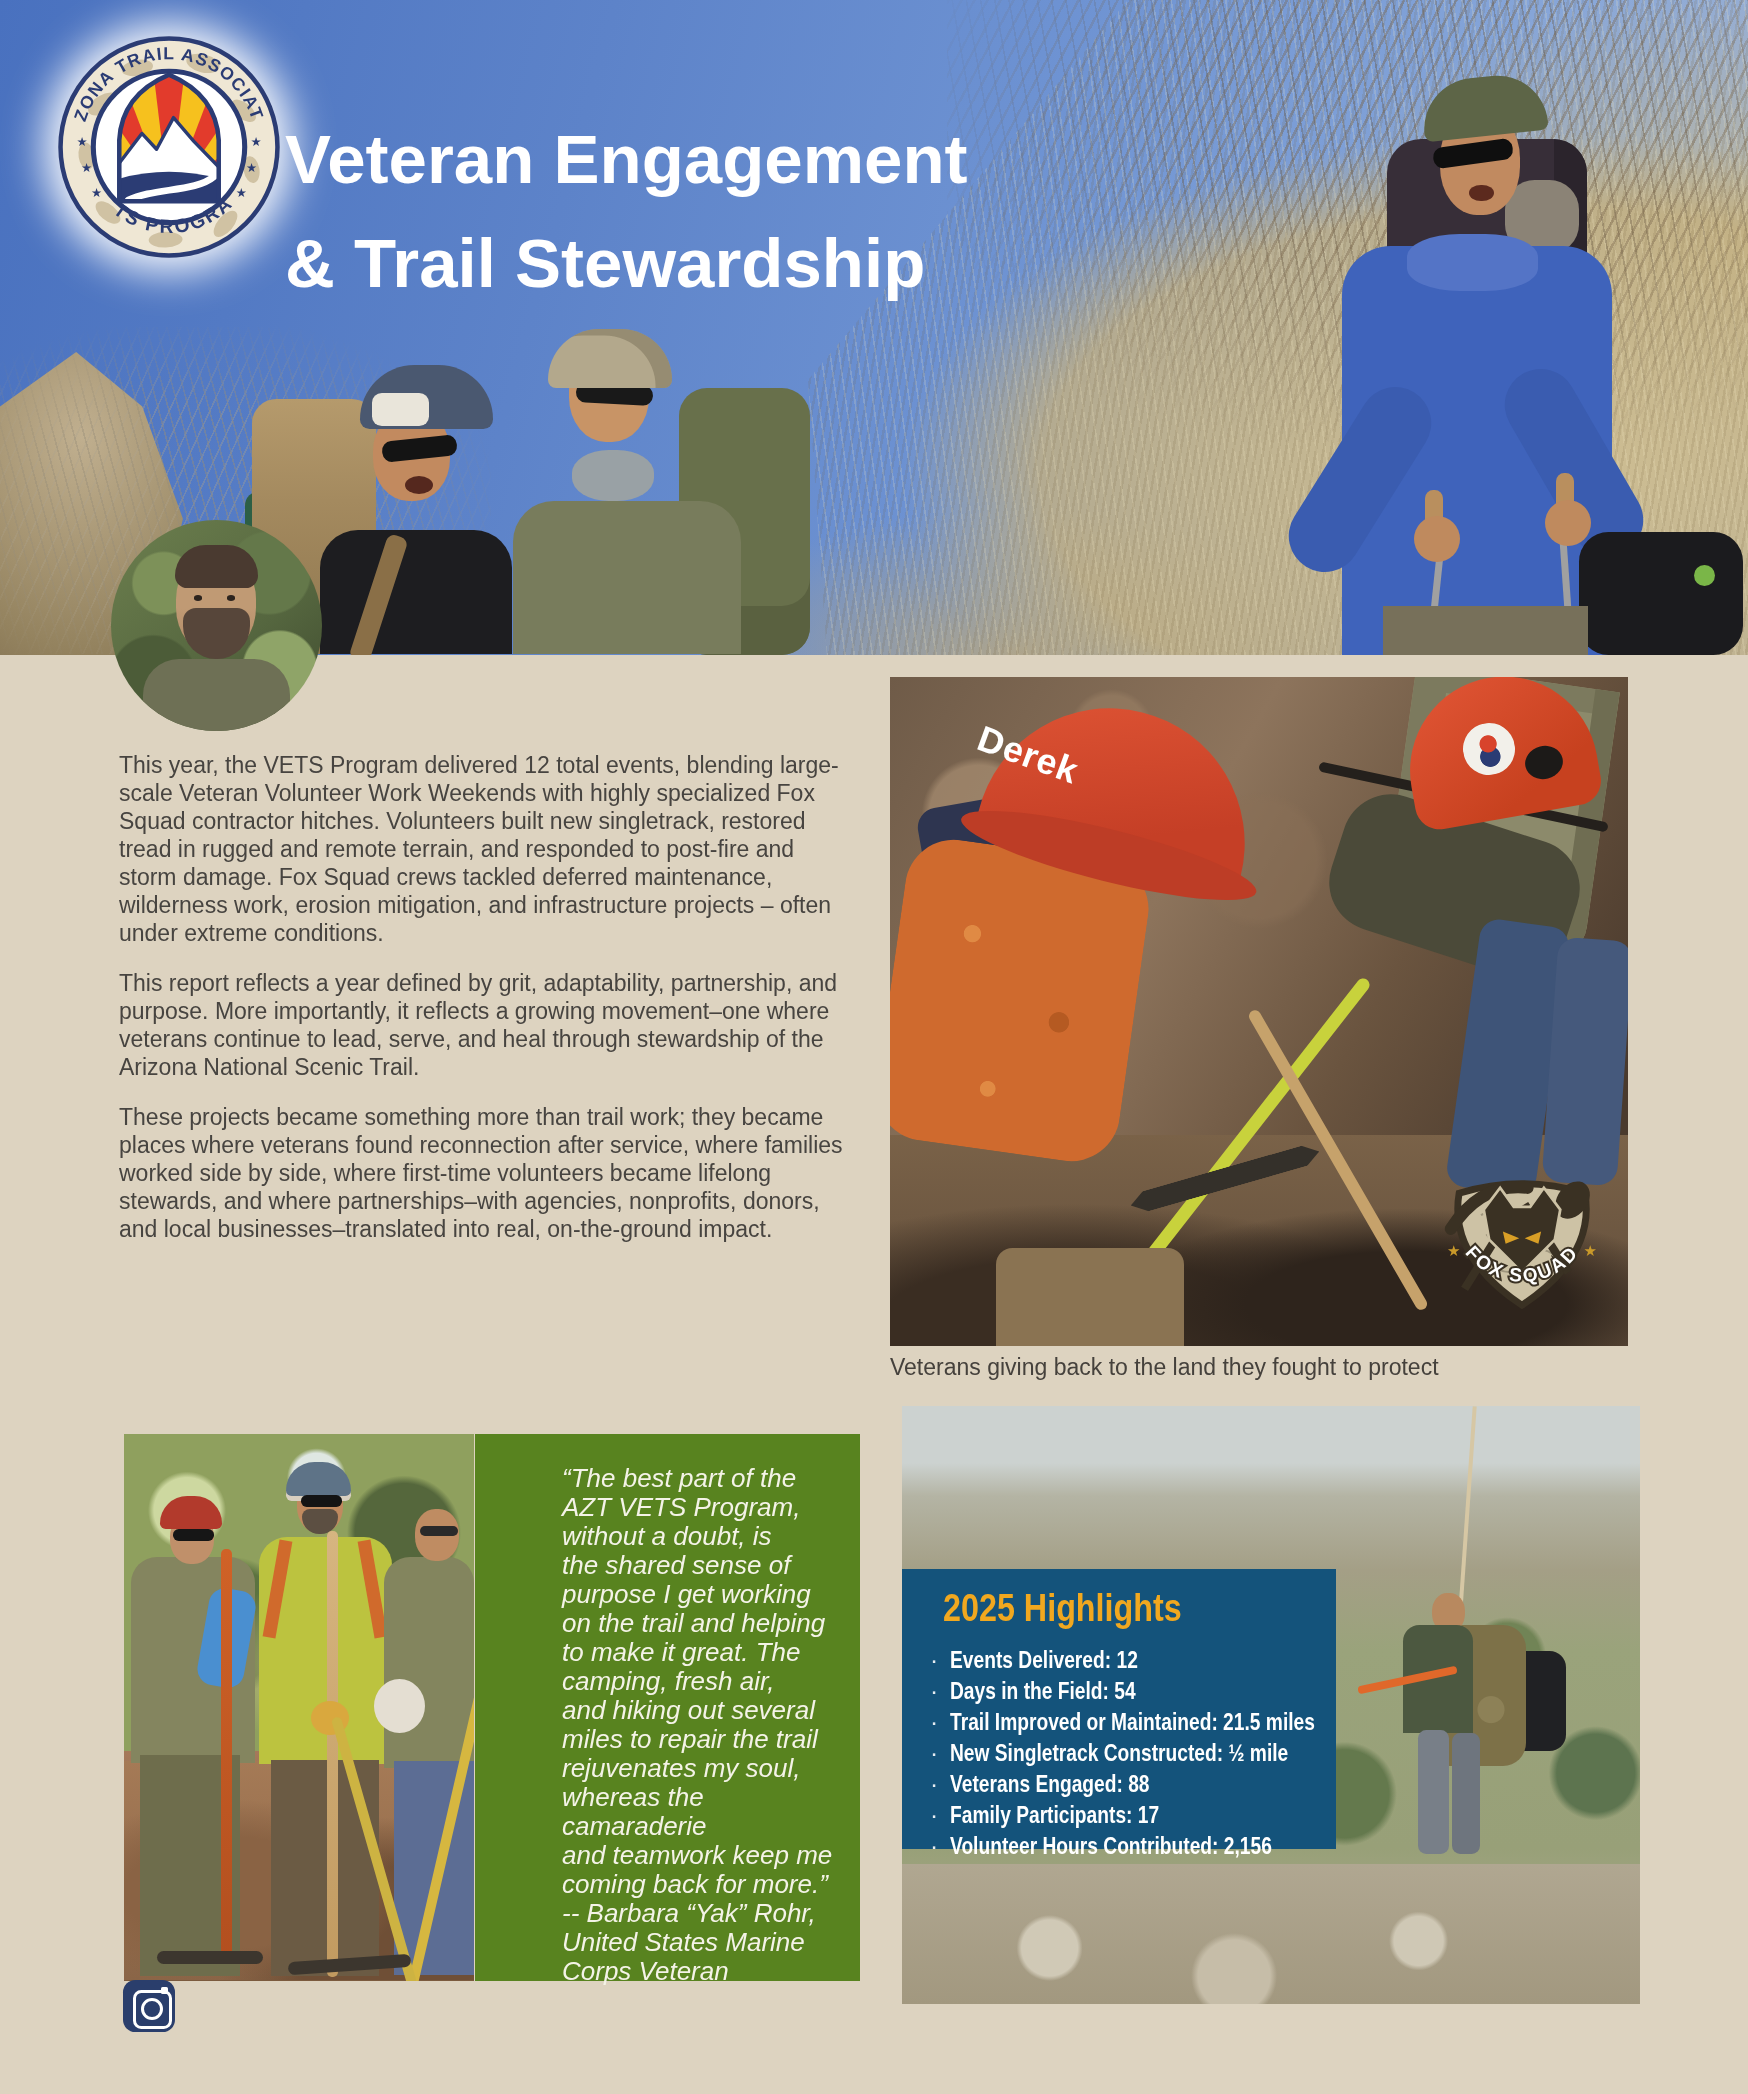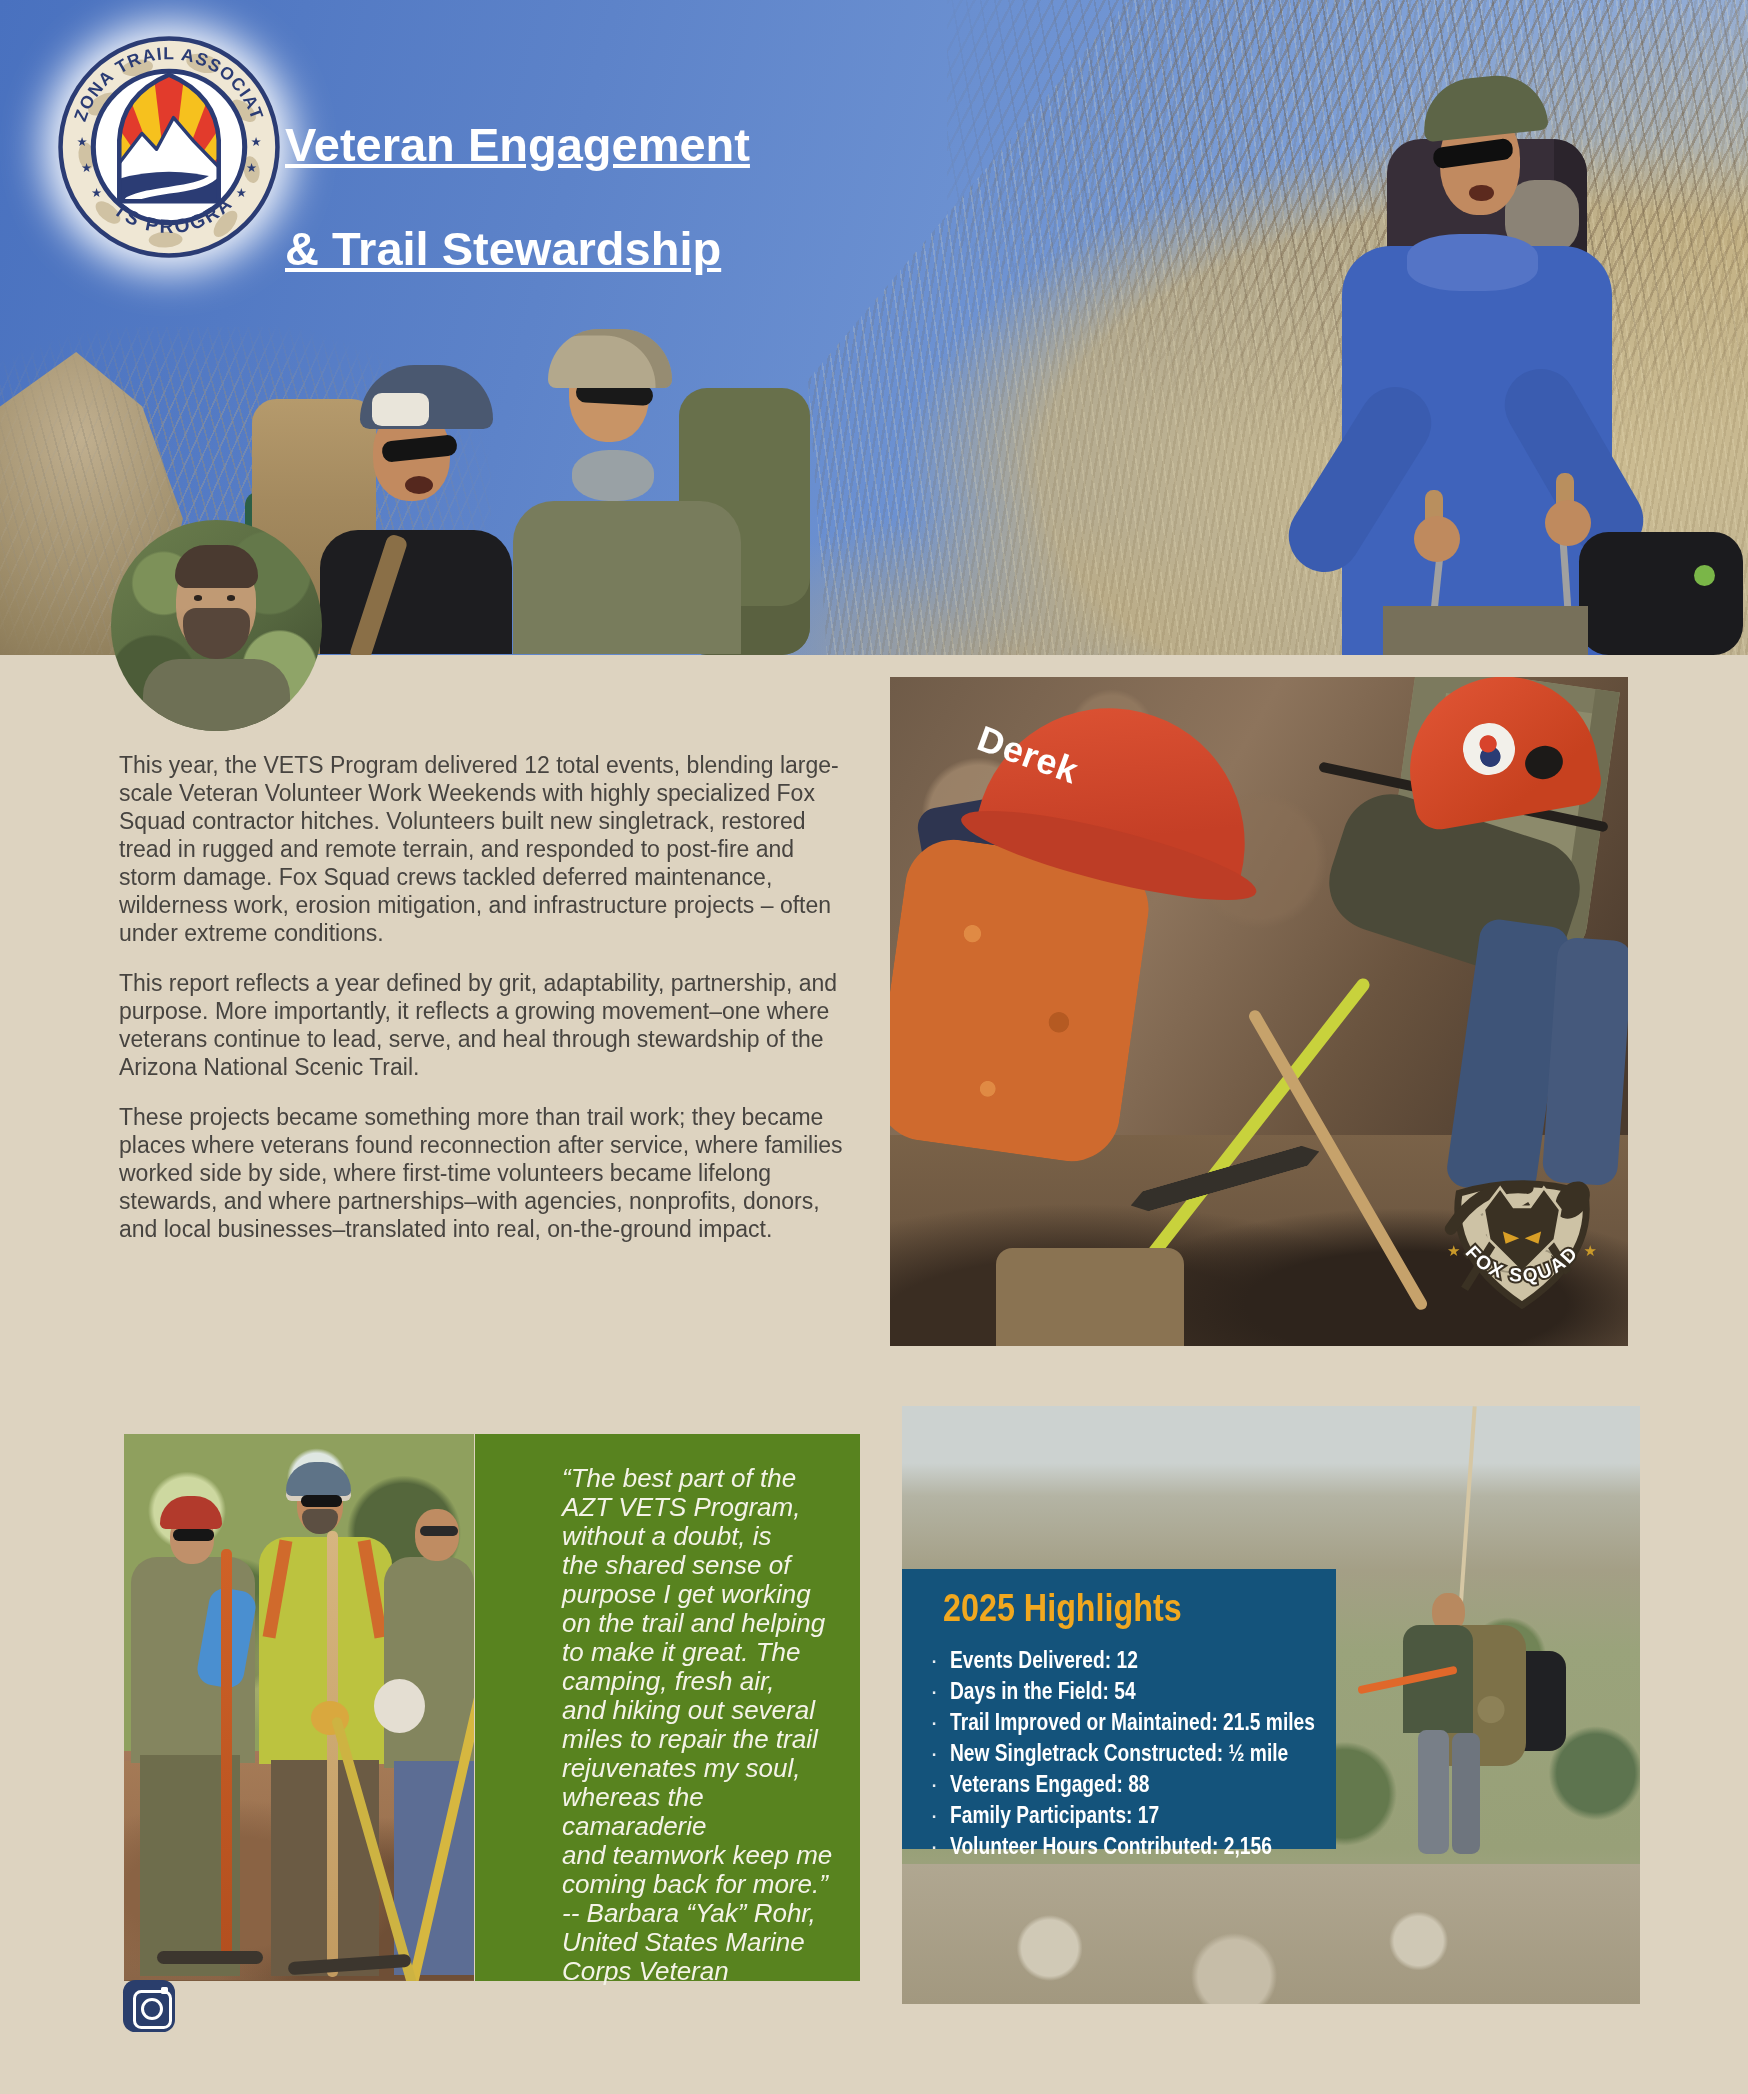--- a/index.html
+++ b/index.html
@@ -66,21 +66,21 @@
   .r-pole2{left:254px;top:442px;width:6.5px;height:147px;background:#a0a0a0;transform:rotate(-4deg);}
   .r-grip1{left:116px;top:416px;width:18px;height:39px;background:#b98f5e;border-radius:8.2px;}
   .r-grip2{left:247px;top:399px;width:18px;height:39px;background:#b98f5e;border-radius:8.2px;}
   .r-hip{left:270px;top:458px;width:164px;height:123px;background:#1b1b1e;border-radius:29.5px;}
   .r-bottle{left:385px;top:491px;width:21px;height:21px;background:#7ab648;border-radius:50%;}
   .r-pants{left:74px;top:532px;width:205px;height:49px;background:#77705a;}
 
   
   .logo-glow{position:absolute;left:44px;top:23px;width:249px;height:249px;border-radius:50%;background:rgba(255,255,255,.95);filter:blur(21px);}
   .logo-wrap{position:absolute;left:56px;top:34px;width:226px;height:226px;}
-  .hero-title{position:absolute;left:285px;top:62px;color:#fff;font-weight:bold;font-size:47px;line-height:104px;letter-spacing:0;text-decoration:underline;}
+  .hero-title{position:absolute;left:285px;top:62px;color:#fff;font-weight:bold;font-size:69px;line-height:104px;letter-spacing:0;}
 
   
   .portrait{position:absolute;left:111px;top:520px;width:211px;height:211px;border-radius:50%;overflow:hidden;
     background:radial-gradient(circle at 25% 30%,#7d9159 0 14%,transparent 15%),
                radial-gradient(circle at 75% 25%,#64784a 0 18%,transparent 19%),
                radial-gradient(circle at 80% 70%,#8fa468 0 16%,transparent 17%),
                radial-gradient(circle at 20% 75%,#4c5c38 0 18%,transparent 19%),
                linear-gradient(140deg,#6c7f4e,#55663f 60%,#3e4a2e);}
   .po-torso{left:32px;top:139px;width:147px;height:79px;background:#6e7055;border-radius:36px 36px 0 0;}
   .po-head{left:65px;top:33px;width:80px;height:101px;background:linear-gradient(180deg,#c09a74 55%,#b08a66);border-radius:46%;}
@@ -390,20 +390,21 @@
         <text font-family="Liberation Sans, sans-serif" font-size="14" font-weight="bold" fill="#ffffff" letter-spacing="1.5" style="paint-order:stroke" stroke="#3a3123" stroke-width="3">
           <textPath href="#fsArc" startOffset="50%" text-anchor="middle">FOX SQUAD</textPath>
         </text>
         <g font-size="11" fill="#c9992a" text-anchor="middle">
           <text x="10" y="62">★</text>
           <text x="110" y="62">★</text>
         </g>
       </svg>
     </div>
   </figure>
+  <div class="work-caption">Veterans giving back to the land they fought to protect</div>
 
   <figure class="photo-left" style="margin:0">
     <div class="shape pl-sun"></div>
     <div class="shape pl-dirt"></div>
     <div class="shape v1-torso"></div>
     <div class="shape v1-pants"></div>
     <div class="shape v1-head"></div>
     <div class="shape v1-cap"></div>
     <div class="shape v1-shades"></div>
     <div class="shape v1-bandana"></div>

